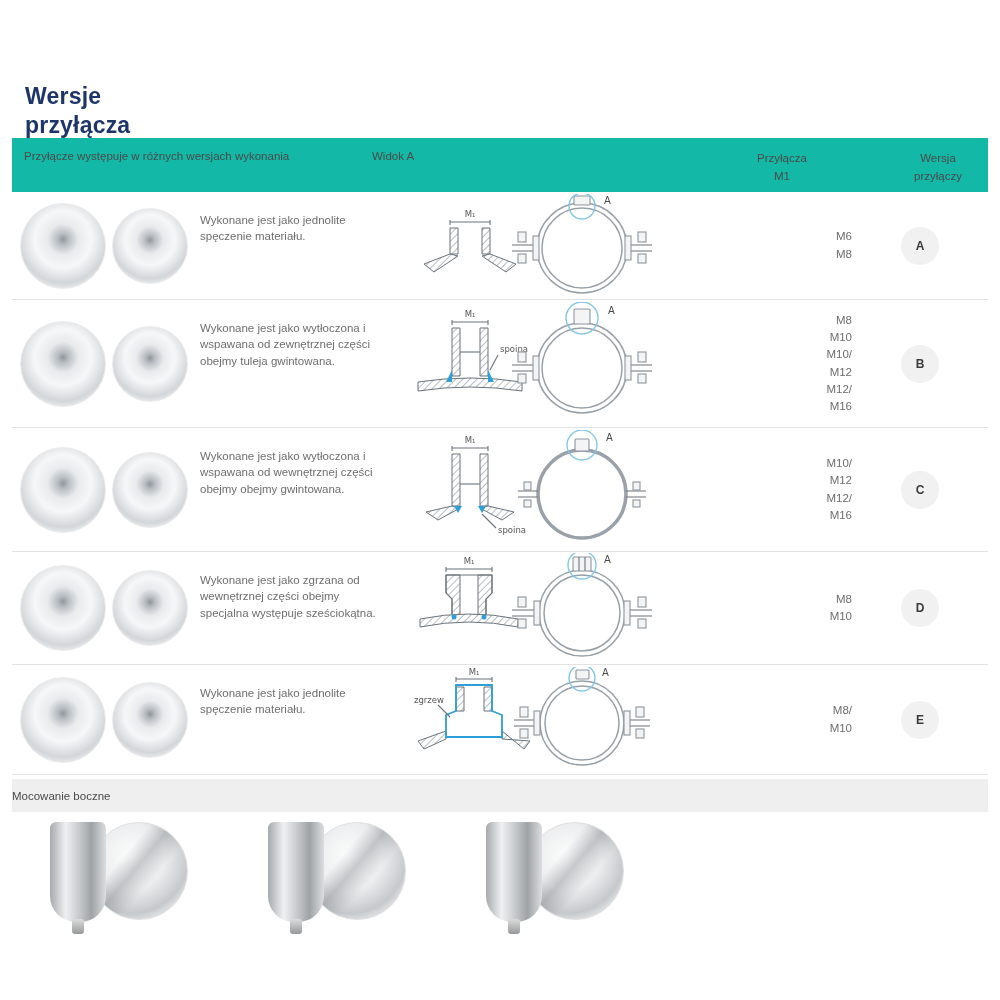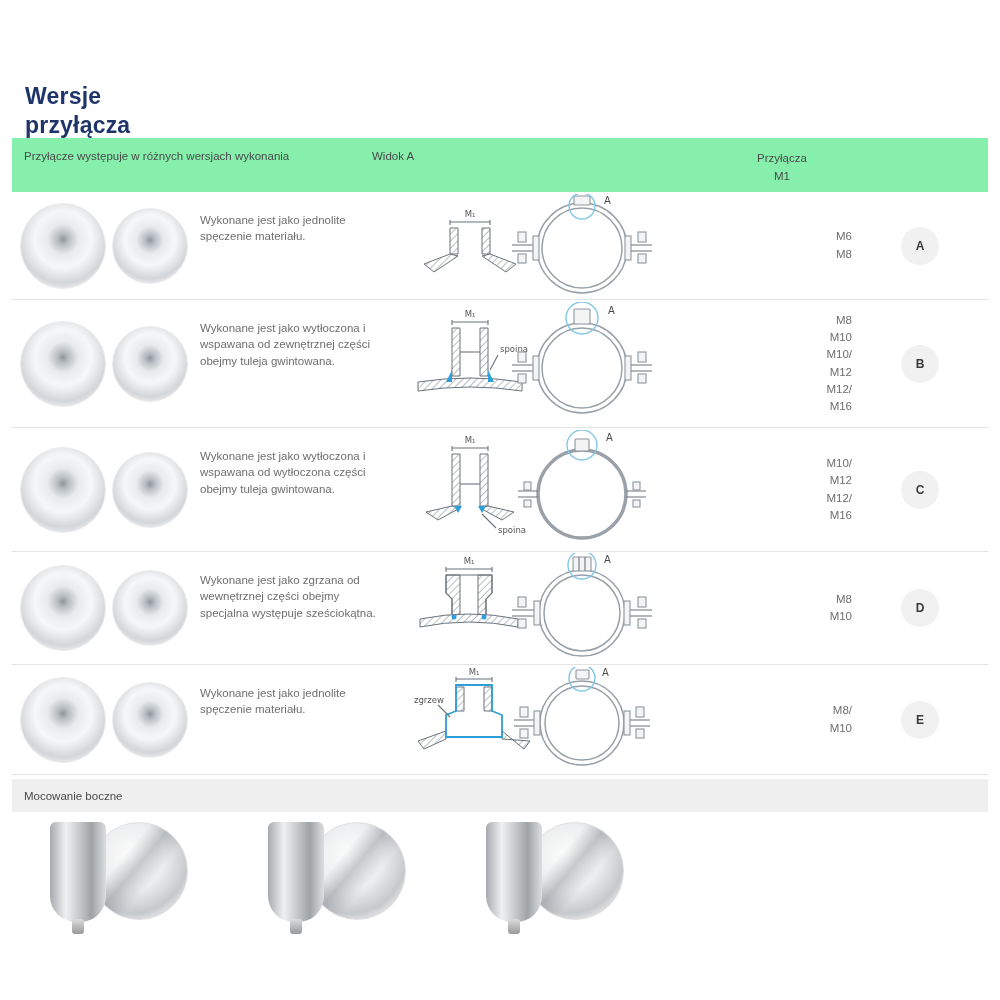--- a/index.html
+++ b/index.html
@@ -1,21 +1,21 @@
 <!DOCTYPE html>
 <html><head>
 <meta charset="utf-8">
 <style>
   html,body{margin:0;padding:0;background:#fff;}
   body{width:1000px;height:1000px;position:relative;font-family:"Liberation Sans",sans-serif;overflow:hidden;}
 
   .title{position:absolute;left:13px;top:70px;margin:12px;font-size:23px;font-weight:700;
          color:#1d3569;line-height:1.24;white-space:pre-line;letter-spacing:.2px;}
 
-  .header-bar{position:absolute;left:12px;top:138px;width:976px;height:54px;background:#86efac;}
+  .header-bar{position:absolute;left:12px;top:138px;width:976px;height:54px;background:#14b8a6;}
   .h{position:absolute;top:12px;font-size:11.5px;color:#4a4a4a;}
   .h-prod{left:12px;width:400px;}
   .h-view{left:360px;width:140px;}
   .h-thread{left:690px;width:160px;text-align:center;white-space:pre-line;line-height:1.55;}
   .h-version{left:866px;width:120px;text-align:center;white-space:pre-line;line-height:1.55;}
 
   .rows{position:absolute;left:12px;top:192px;width:976px;}
   .row{display:grid;grid-template-columns:188px 212px 290px 150px 136px;align-items:center;
        border-bottom:1px solid #e3e3e3;box-sizing:border-box;}
   .row-a{height:108px}.row-b{height:128px}.row-c{height:124px}.row-d{height:113px}.row-e{height:110px}
@@ -28,21 +28,21 @@
   .photo.small{width:74px;height:74px;}
 
   .desc{align-self:start;padding-top:20px;font-size:11.5px;color:#6e6e6e;line-height:1.42;padding-right:30px;}
   .drawing svg{display:block;}
   .msizes{font-size:11.5px;color:#6e6e6e;line-height:1.5;white-space:pre-line;padding-left:55px;text-align:right;}
   .vcell{display:flex;justify-content:center;}
   .vbadge{width:38px;height:38px;border-radius:50%;background:#f1f1f1;color:#3a3a3a;
           font-size:12px;font-weight:700;display:flex;align-items:center;justify-content:center;}
 
   .section-bar{position:absolute;left:12px;top:779px;width:976px;height:33px;background:#efefef;
-               display:flex;align-items:center;font-size:11.5px;color:#4a4a4a;padding-left:12px;box-sizing:border-box;}
+               display:flex;align-items:center;font-size:11.5px;color:#4a4a4a;box-sizing:border-box;}
 
   .bottom-photos{position:absolute;left:12px;top:822px;width:976px;display:flex;padding-left:38px;gap:80px;box-sizing:border-box;}
   .pair{display:flex;align-items:flex-start;}
   .band{width:56px;height:100px;position:relative;border-radius:6px 6px 26px 26px;
      background:linear-gradient(90deg,#a6aaae,#eff0f1 28%,#c7cacd 52%,#9fa3a6 74%,#dcdee0);}
   .band::after{content:"";position:absolute;left:50%;bottom:-12px;transform:translateX(-50%);
      width:12px;height:15px;background:linear-gradient(#dcdcdc,#97999b);border-radius:3px;}
   .lens{width:96px;height:96px;border-radius:50%;margin-left:-16px;margin-top:0;border:1px solid #e0e0e0;
      background:
        linear-gradient(130deg, rgba(0,0,0,0) 34%, rgba(108,114,120,.35) 47%, rgba(0,0,0,0) 62%),
@@ -73,20 +73,22 @@
 </svg>
 
 <h1 class="title">Wersje
 przyłącza</h1>
 
 <div class="header-bar">
   <div class="h h-prod">Przyłącze występuje w różnych wersjach wykonania</div>
   <div class="h h-view">Widok A</div>
   <div class="h h-thread">Przyłącza
 M1</div>
+  <div class="h h-version">Wersja
+przyłączy</div>
 </div>
 
 <div class="rows">
 
   <div class="row row-a">
     <div class="photos">
       <div class="photo big"></div>
       <div class="photo small"></div>
     </div>
     <div class="desc">Wykonane jest jako jednolite spęczenie materiału.</div>
@@ -160,21 +162,21 @@
     <div class="vcell">
         <div class="vbadge">B</div>
       </div>
   </div>
 
   <div class="row row-c">
     <div class="photos">
       <div class="photo big"></div>
       <div class="photo small"></div>
     </div>
-    <div class="desc">Wykonane jest jako wytłoczona i wspawana od wytłoczona części obejmy tuleja gwintowana.</div>
+    <div class="desc">Wykonane jest jako wytłoczona i wspawana od wewnętrznej części obejmy obejmy gwintowana.</div>
     <div class="drawing">
       <svg width="290" height="120" viewBox="0 0 290 120">
         <path class="ln" d="M40,18 h36 M40,16 v5 M76,16 v5"></path>
         <text class="dlbl" x="58" y="13" text-anchor="middle">M₁</text>
         <polygon class="hf" points="40,24 48,24 48,76 40,76"></polygon>
         <polygon class="hf" points="68,24 76,24 76,76 68,76"></polygon>
         <path class="ln" d="M48,54 h20"></path>
         <polygon class="hf" points="40,76 48,78 26,90 14,82"></polygon>
         <polygon class="hf" points="68,78 76,76 102,82 90,90"></polygon>
         <polygon class="weld" points="42,76 50,76 46,83"></polygon>

